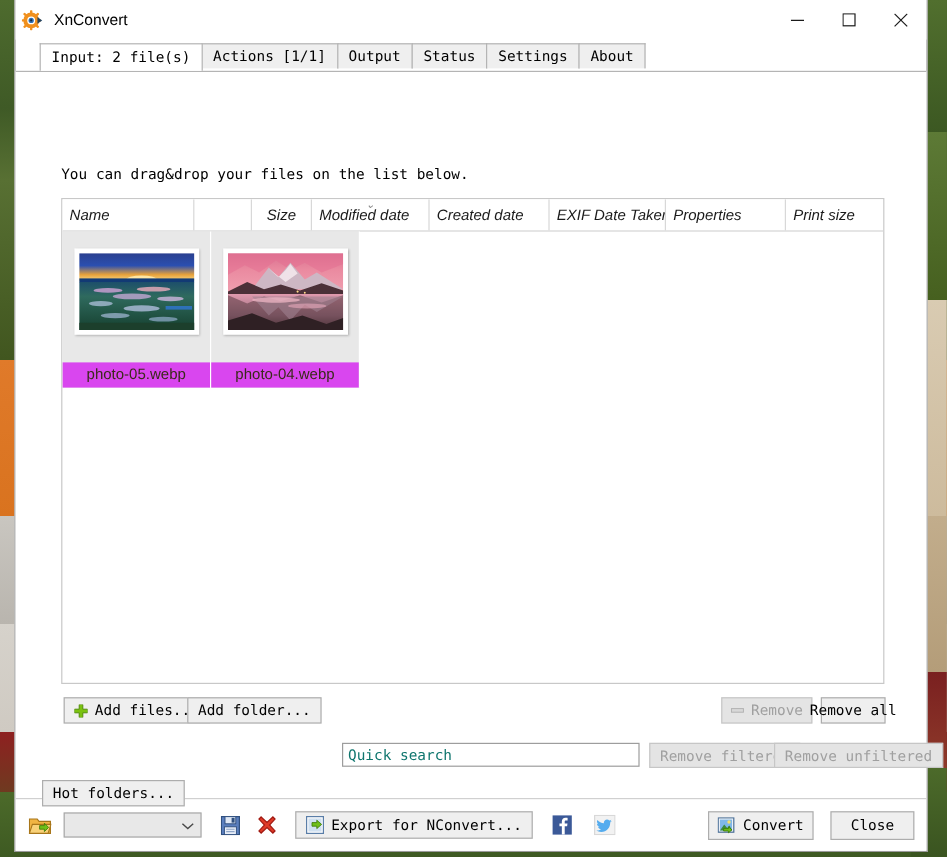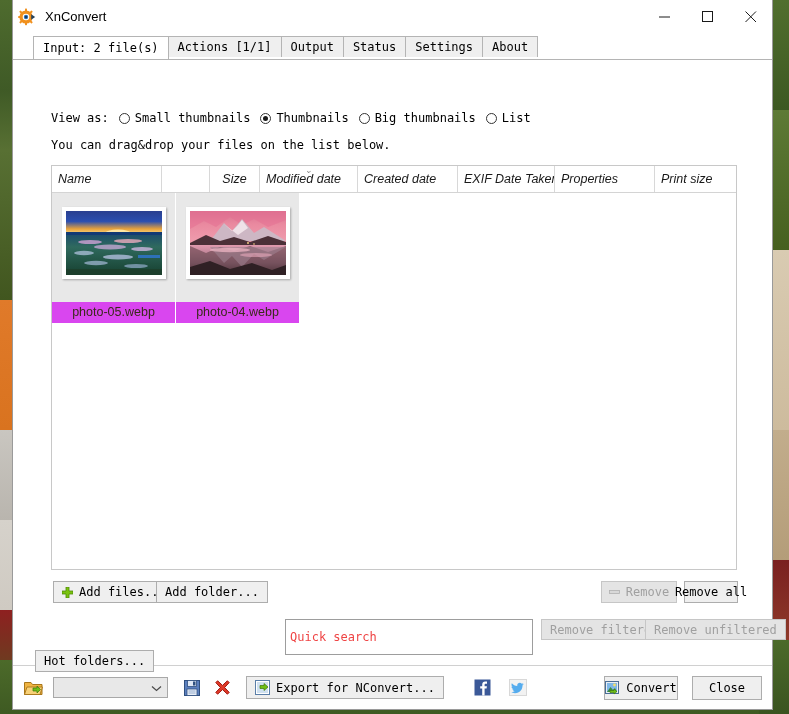--- a/index.html
+++ b/index.html
@@ -264,29 +264,29 @@
   }
   .btn .bicon { margin-right: 6px; display: inline-flex; }
 
   #btn-addfiles  { position: absolute; left: 40px;  top: 521px; }
   #btn-addfolder { position: absolute; left: 143px; top: 521px; }
   #btn-remove    { position: absolute; left: 588px; top: 521px; width: 76px; }
   #btn-removeall { position: absolute; left: 671px; top: 521px; width: 54px;}
 
   #quick-search {
     position: absolute; left: 272px; top: 559px;
-    width: 248px; height: 36px;
+    width: 248px; height: 20px;
     border: 1px solid #9d9d9d;
     background: #ffffff;
     box-sizing: border-box;
     display: flex; align-items: center;
     padding-left: 4px;
     font-family: "DejaVu Sans Mono", monospace;
     font-size: 12px;
-    color: #ef4444;
+    color: #0f766e;
   }
   #btn-remfiltered   { position: absolute; left: 528px; top: 559px; height: 21px;}
   #btn-remunfiltered { position: absolute; left: 632px; top: 559px; height: 21px;}
   #btn-hotfolders    { position: absolute; left: 22px;  top: 590px; }
 
   
   #bottombar {
     flex: 0 0 auto;
     height: 44px;
     border-top: 1px solid #d0d0d0;
@@ -367,39 +367,20 @@
     <div class="tab active">Input: 2 file(s)</div>
     <div class="tab">Actions [1/1]</div>
     <div class="tab">Output</div>
     <div class="tab">Status</div>
     <div class="tab">Settings</div>
     <div class="tab">About</div>
   </div>
 
   <div id="page">
 
-    <div id="viewas-row">
-      <span>View as:</span>
-      <label class="radio-opt">
-        <span class="radio"></span>
-        <span>Small thumbnails</span>
-      </label>
-      <label class="radio-opt">
-        <span class="radio checked"></span>
-        <span>Thumbnails</span>
-      </label>
-      <label class="radio-opt">
-        <span class="radio"></span>
-        <span>Big thumbnails</span>
-      </label>
-      <label class="radio-opt">
-        <span class="radio"></span>
-        <span>List</span>
-      </label>
-    </div>
 
     <div id="drop-hint">You can drag&amp;drop your files on the list below.</div>
 
     <div id="filelist">
       <div id="header-row">
         <div class="hcell" style="width:110px">
           <span>Name</span>
         </div>
         <div class="hcell" style="width:48px">
           <span></span>
@@ -602,21 +583,21 @@
       </svg>
     </div>
 
     <div class="tool-icon" style="margin-left:16px">
       <svg width="18" height="17" viewBox="0 0 18 17">
         <rect x="0.5" y="0.5" width="17" height="16" fill="#f2f2f2" stroke="#d8d8d8" stroke-width="1"></rect>
         <path d="M14.8 5.1 C14.3 5.3 13.8 5.45 13.3 5.5 C13.85 5.17 14.25 4.65 14.45 4.03 C13.95 4.33 13.4 4.55 12.8 4.67 C12.3 4.15 11.6 3.82 10.85 3.82 C9.4 3.82 8.22 5.0 8.22 6.45 C8.22 6.66 8.25 6.86 8.3 7.05 C6.1 6.95 4.15 5.9 2.85 4.3 C2.62 4.7 2.5 5.17 2.5 5.66 C2.5 6.57 2.95 7.38 3.65 7.85 C3.22 7.83 2.82 7.72 2.47 7.53 L2.47 7.56 C2.47 8.84 3.38 9.9 4.58 10.14 C4.36 10.2 4.13 10.23 3.89 10.23 C3.72 10.23 3.56 10.22 3.4 10.19 C3.73 11.23 4.7 11.99 5.85 12.01 C4.95 12.72 3.81 13.14 2.57 13.14 C2.36 13.14 2.15 13.13 1.95 13.1 C3.11 13.85 4.49 14.28 5.97 14.28 C10.84 14.28 13.5 10.25 13.5 6.76 L13.49 6.42 C14.01 6.05 14.46 5.6 14.8 5.1 Z" fill="#55acee"></path>
       </svg>
     </div>
 
-    <div class="btn" style="margin-left:76px;height:24px;width:74px">
+    <div class="btn" style="margin-left:76px;height:24px;width:88px">
       <span class="bicon">
         <svg width="15" height="14" viewBox="0 0 15 14">
           <rect x="0.5" y="0.5" width="13" height="12" fill="#e8eef6" stroke="#4a6e96" stroke-width="1"></rect>
           <rect x="2" y="2" width="10" height="9" fill="#7fb8e8"></rect>
           <path d="M2 11 L5.5 6 L8 9 L10 7 L12 11 Z" fill="#3d8a3d"></path>
           <circle cx="9.5" cy="4" r="1.4" fill="#f6e06a"></circle>
           <path d="M5 9.5 L9 9.5 L9 8 L12 10.5 L9 13 L9 11.5 L5 11.5 Z" fill="#6fbf18" stroke="#3d7a06" stroke-width="0.7"></path>
         </svg>
       </span>
       <span>Convert</span>

